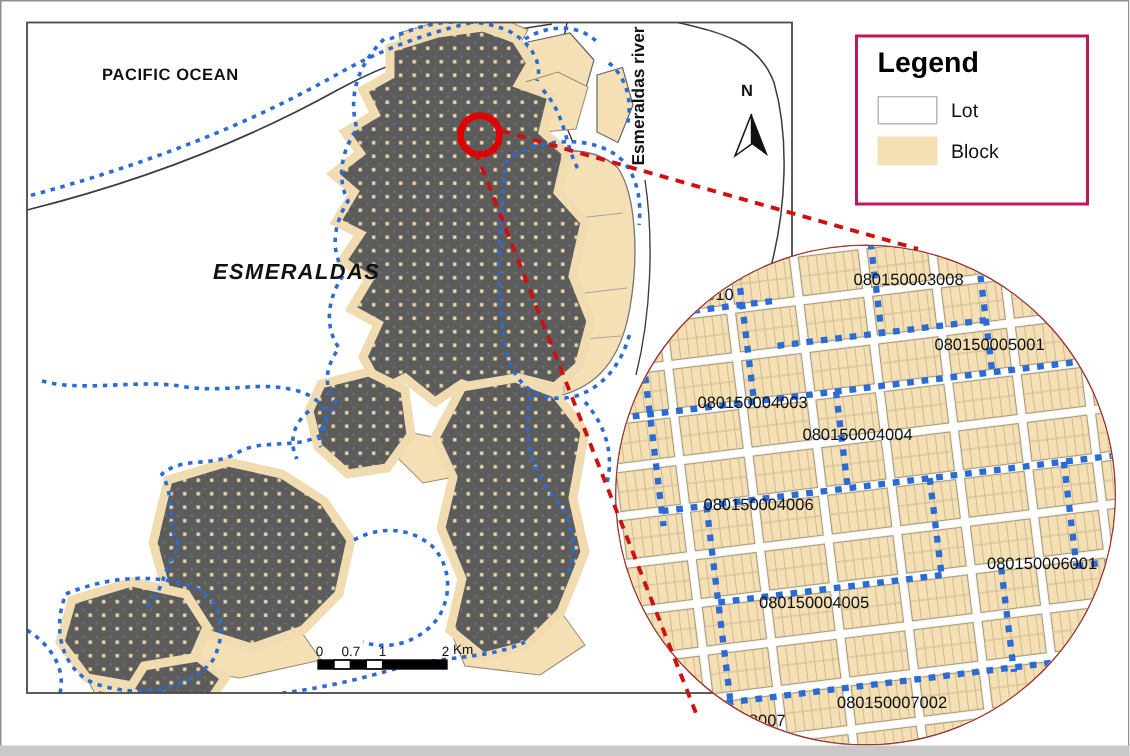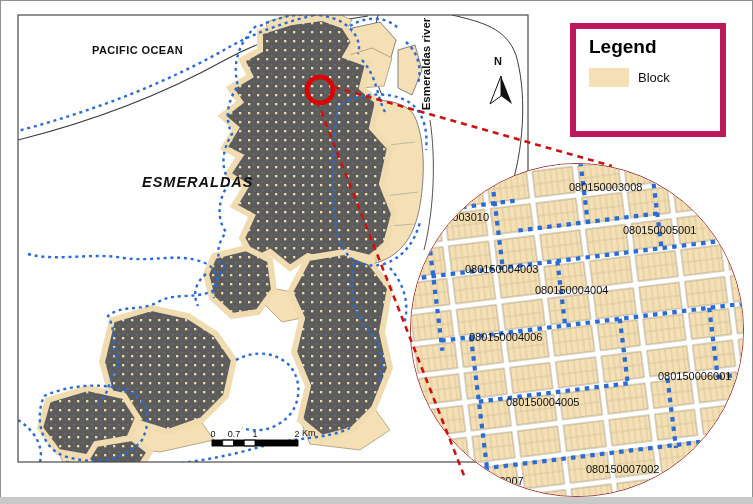--- a/index.html
+++ b/index.html
@@ -2,31 +2,31 @@
 <html><head>
 <meta charset="utf-8">
 <style>
   html,body{margin:0;padding:0;background:#fff;}
   .page{position:relative;width:753px;height:504px;background:#fff;overflow:hidden;
         font-family:"Liberation Sans",sans-serif;box-shadow:inset 0 0 0 1px #8f8f8f;}
   .bottom-strip{position:absolute;left:0;top:497px;width:753px;height:7px;background:#c9c9c9;}
   svg{display:block;}
   .abs{position:absolute;}
   .map-label{position:absolute;color:#111;font-weight:bold;white-space:nowrap;}
-  #ocean-label{left:92px;top:44px;font-size:11px;letter-spacing:.4px;}
+  #ocean-label{left:68px;top:44px;font-size:11px;letter-spacing:.4px;}
   #city-label{left:142px;top:174px;font-size:14.5px;font-style:italic;letter-spacing:1px;}
   #river-label{left:366px;top:58px;font-size:11.5px;transform:rotate(-90deg);transform-origin:center;width:120px;text-align:center;}
   #north-n{left:494px;top:55px;font-size:11px;}
   .scale-num{position:absolute;top:429px;font-size:9px;color:#111;transform:translateX(-50%);font-weight:normal;}
   #scale-km{position:absolute;left:302px;top:428px;font-size:9px;color:#111;}
   .inset{position:absolute;left:410px;top:163px;width:334px;height:334px;border-radius:50%;
          border:1.4px solid #9c3a32;overflow:hidden;background:#fff;box-sizing:border-box;}
   .inset-code{position:absolute;font-size:11px;color:#111;white-space:nowrap;}
   .legend{position:absolute;left:570px;top:23px;width:156px;height:114px;background:#fff;
-          border:6px solid #be185d;box-sizing:border-box;padding:7px 0 0 13px;}
+          border:2px solid #be185d;box-sizing:border-box;padding:7px 0 0 13px;}
   .legend-title{font-size:19px;font-weight:bold;color:#000;margin-bottom:8px;}
   .legend-row{display:flex;align-items:center;margin-bottom:5px;height:22px;}
   .legend-row .label{font-size:13px;color:#111;margin-left:9px;}
   .sw{width:40px;height:19px;box-sizing:border-box;flex:none;}
   .sw-lot{background:#fff;border:1px solid #b9b9b9;}
   .sw-block{background:#F5DFB4;}
   .sw-census{background:#fff;border:3px dashed #2B6BD4;border-radius:9px;height:23px;}
   .overlay{pointer-events:none;}
 </style>
 </head>
@@ -152,40 +152,44 @@
           <path d="M30,160 L370,160"></path>
           <path d="M60,160 L60,290"></path>
           <path d="M155,95 L155,160"></path>
           <path d="M60,225 L210,225 M210,160 L210,225"></path>
           <path d="M300,160 L300,230 M300,230 L380,230"></path>
           <path d="M-30,292 L350,292"></path>
           <path d="M250,225 L250,295"></path>
         </g>
       </g>
     </svg>
-    <div class="inset-code" style="left:23px;top:27px;margin-top:20px;">150003010</div>
+    <div class="inset-code" style="left:23px;top:27px;">150003010</div>
     <div class="inset-code" style="left:158px;top:17px;">080150003008</div>
     <div class="inset-code" style="left:212px;top:60px;">080150005001</div>
     <div class="inset-code" style="left:54px;top:99px;">080150004003</div>
     <div class="inset-code" style="left:124px;top:120px;">080150004004</div>
     <div class="inset-code" style="left:58px;top:167px;">080150004006</div>
     <div class="inset-code" style="left:247px;top:206px;">080150006001</div>
     <div class="inset-code" style="left:95px;top:232px;">080150004005</div>
-    <div class="inset-code" style="left:147px;top:299px;margin-left:28px;">080150007002</div>
+    <div class="inset-code" style="left:147px;top:299px;">080150007002</div>
     <div class="inset-code" style="left:76px;top:311px;">008007</div>
   </div>
 
   <svg class="abs overlay" width="753" height="504" viewBox="0 0 753 504" style="left:0;top:0;">
     <circle cx="320" cy="90" r="13" fill="none" stroke="#E10000" stroke-width="4.5"></circle>
     <line x1="334" y1="87" x2="612" y2="166" stroke="#CC1111" stroke-width="2.6" stroke-dasharray="6 5"></line>
     <line x1="317" y1="101" x2="465" y2="478" stroke="#CC1111" stroke-width="2.6" stroke-dasharray="6 5"></line>
   </svg>
 
   <div class="legend">
     <div class="legend-title">Legend</div>
     <div class="legend-row">
+      <span class="sw sw-lot"></span>
+      <span class="label">Lot</span>
+    </div>
+    <div class="legend-row">
       <span class="sw sw-block"></span>
       <span class="label">Block</span>
     </div>
   </div>
 
   <div class="bottom-strip"></div>
 </div>
 
 </body></html>

